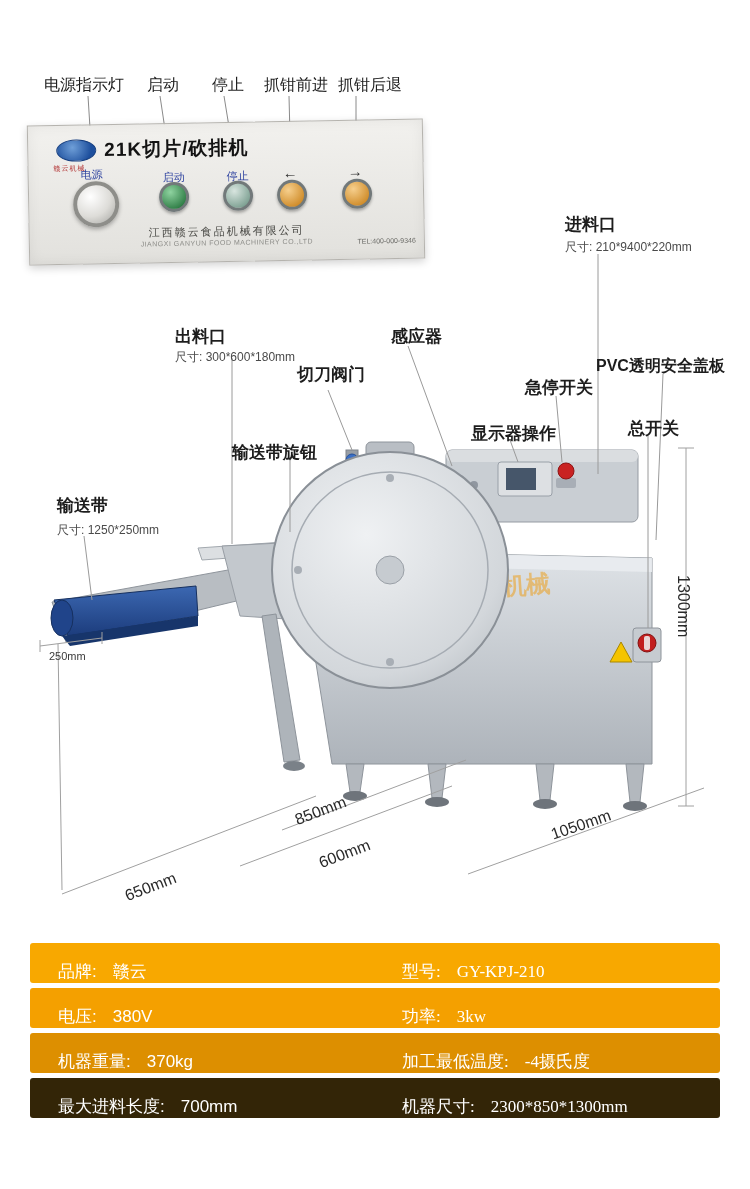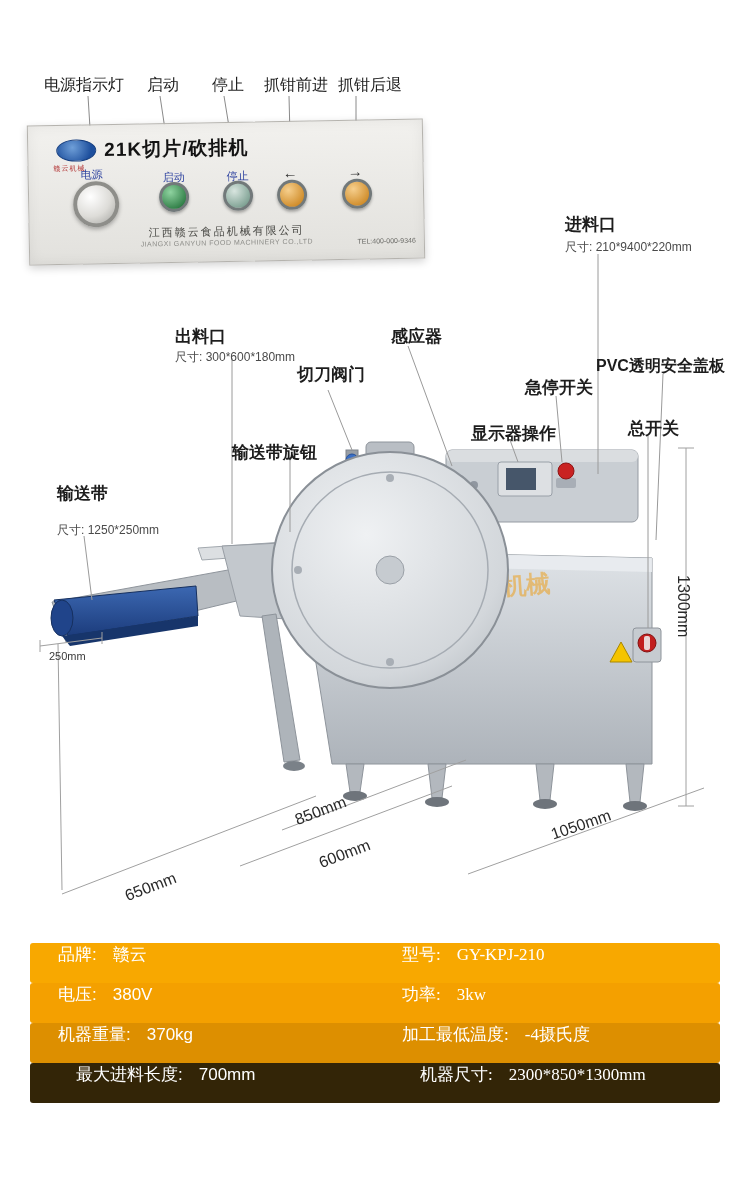--- a/index.html
+++ b/index.html
@@ -35,21 +35,21 @@
   .p-btn.orange { background:radial-gradient(circle at 35% 30%, #f6cf8d, #cf8b28 78%); }
   .p-company    { position:absolute; left:0; right:0; top:101px; text-align:center; font-size:11px; color:#4c4c48; letter-spacing:2px; }
   .p-company-en { position:absolute; left:0; right:0; top:116px; text-align:center; font-size:7px; color:#8c8c88; letter-spacing:.5px; }
   .p-tel        { position:absolute; right:8px; top:117px; font-size:7px; color:#6a6a66; }
 
   
   .draw { position:absolute; left:0; top:0; width:750px; height:1189px; pointer-events:none; }
 
   
   .specs { position:absolute; left:30px; top:943px; width:690px; }
-  .spec-row { height:40px; border-radius:3px; display:flex; align-items:flex-start;
+  .spec-row { height:40px; margin-bottom:5px; border-radius:3px; display:flex; align-items:flex-end;
               color:#fff; font-size:17px; }
   .spec-cell { display:flex; align-items:center; gap:16px; padding-left:28px; }
   .spec-cell.l { width:350px; }
   .spec-cell.r { flex:1; padding-left:22px;font-family:Liberation Serif, serif; }
 </style>
 </head>
 <body>
 
 <div class="page">
 
@@ -207,21 +207,21 @@
   <div class="lbl-sm" style="left:175px;top:349px">尺寸: 300*600*180mm</div>
 
   <div class="lbl" style="left:391px;top:325px">感应器</div>
   <div class="lbl" style="left:297px;top:363px">切刀阀门</div>
   <div class="lbl lbl-16" style="left:596px;top:356px">PVC透明安全盖板</div>
   <div class="lbl" style="left:525px;top:376px">急停开关</div>
   <div class="lbl" style="left:471px;top:422px">显示器操作</div>
   <div class="lbl" style="left:628px;top:417px">总开关</div>
   <div class="lbl" style="left:232px;top:441px">输送带旋钮</div>
 
-  <div class="lbl" style="left:57px;top:482px">输送带</div>
+  <div class="lbl" style="left:57px;top:494px">输送带</div>
   <div class="lbl-sm" style="left:57px;top:522px">尺寸: 1250*250mm</div>
   <div class="lbl-xs" style="left:49px;top:650px">250mm</div>
 
   <div class="dim" style="left:692px;top:575px;transform:rotate(90deg);transform-origin:0 0;">1300mm</div>
   <div class="dim" style="left:294px;top:802px;transform:rotate(-21deg);">850mm</div>
   <div class="dim" style="left:318px;top:845px;transform:rotate(-21deg);">600mm</div>
   <div class="dim" style="left:124px;top:878px;transform:rotate(-21deg);">650mm</div>
   <div class="dim" style="left:550px;top:816px;transform:rotate(-19deg);">1050mm</div>
 
   <div class="specs">
@@ -248,21 +248,21 @@
     <div class="spec-row" style="background-color: rgb(221, 143, 0);">
       <div class="spec-cell l">
         <span>机器重量:</span>
         <span>370kg</span>
       </div>
       <div class="spec-cell r">
         <span>加工最低温度:</span>
         <span>-4摄氏度</span>
       </div>
     </div>
-    <div class="spec-row" style="background-color: rgb(51, 37, 7); padding-left: 18px;">
+    <div class="spec-row" style="background-color: rgb(51, 37, 7);">
       <div class="spec-cell l">
         <span>最大进料长度:</span>
         <span>700mm</span>
       </div>
       <div class="spec-cell r">
         <span>机器尺寸:</span>
         <span>2300*850*1300mm</span>
       </div>
     </div>
   </div>

